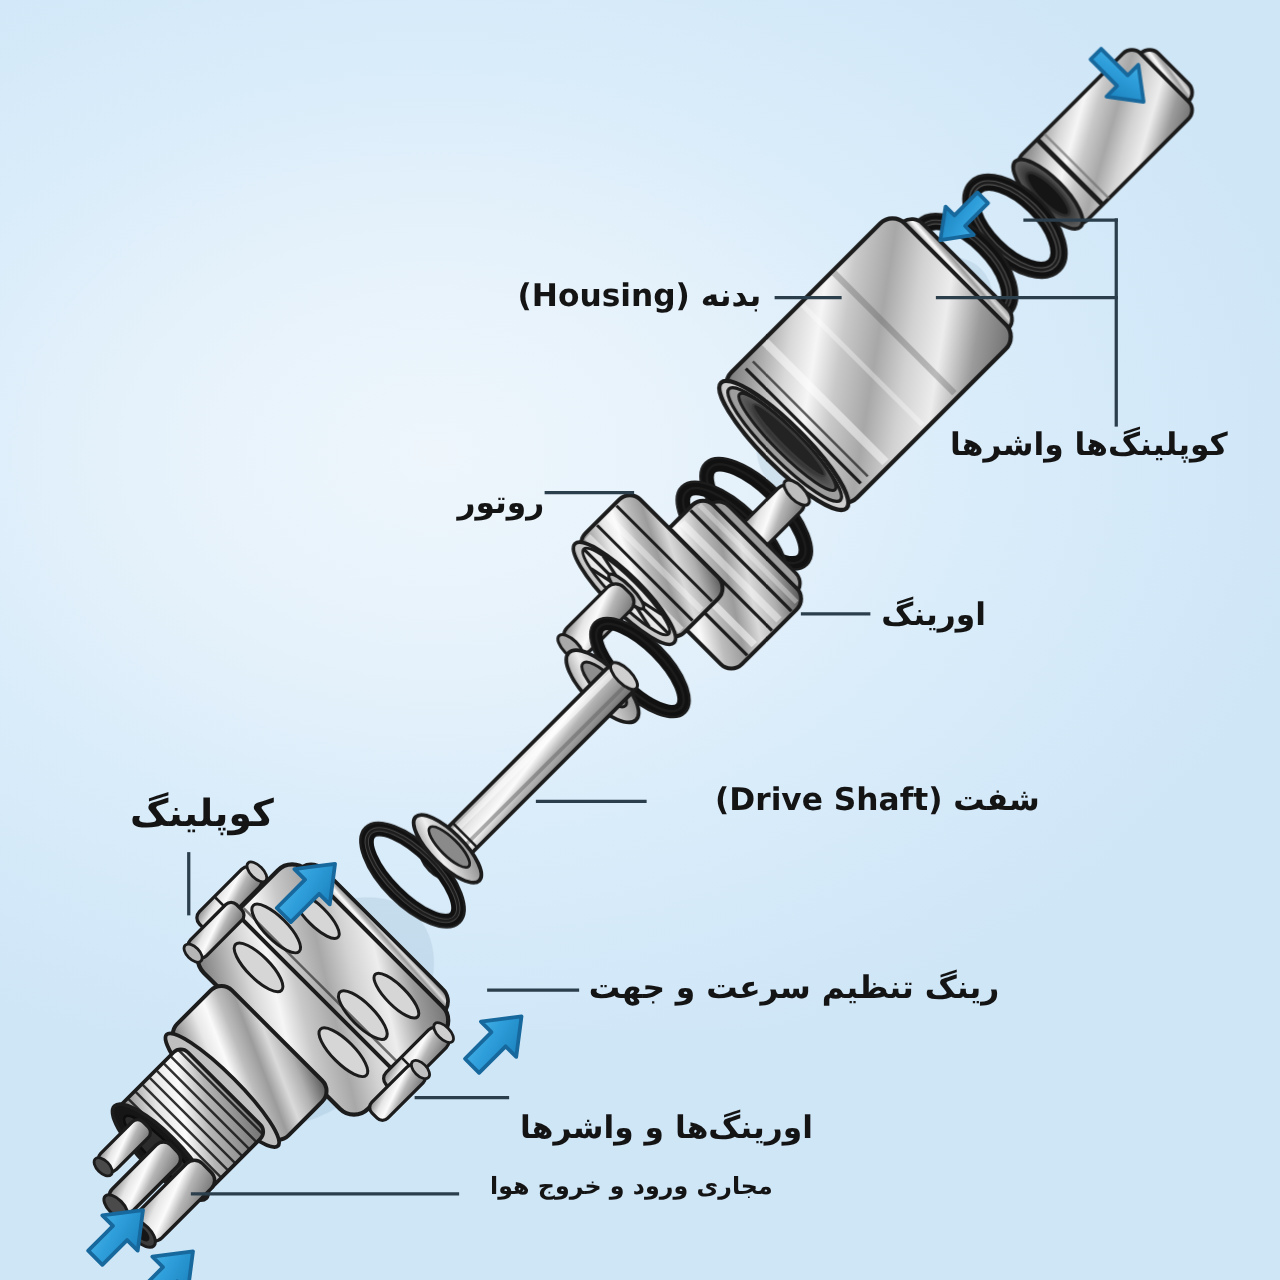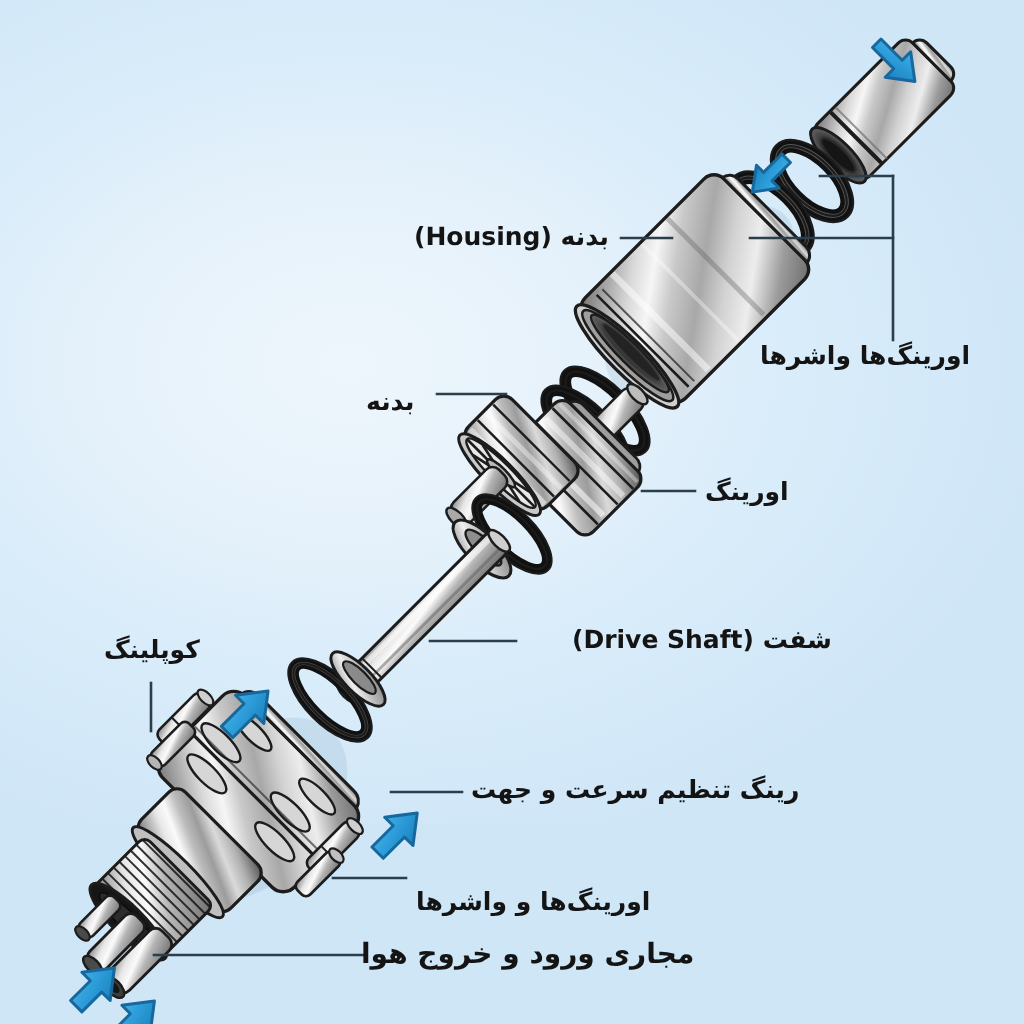--- a/index.html
+++ b/index.html
@@ -334,29 +334,29 @@
       <line x1="430" y1="641" x2="516" y2="641"></line>
       <line x1="151" y1="683" x2="151" y2="731"></line>
       <line x1="391" y1="792" x2="462" y2="792"></line>
       <line x1="333" y1="878" x2="406" y2="878"></line>
       <line x1="154" y1="955" x2="366" y2="955"></line>
     </g>
   </svg>
 
   <div class="lbl rtl" style="left:414px;top:224px;font-size:25px;">بدنه (Housing)</div>
 
-  <div class="lbl rtl" style="left:760px;top:343px;font-size:25px;">اورینگ‌ها واشرها</div>
-
-  <div class="lbl rtl" style="left:366px;top:389px;font-size:25px;">بدنه</div>
+  <div class="lbl rtl" style="left:760px;top:343px;font-size:25px;">کوپلینگ‌ها واشرها</div>
+
+  <div class="lbl rtl" style="left:366px;top:389px;font-size:25px;">روتور</div>
 
   <div class="lbl rtl" style="left:705px;top:479px;font-size:25px;">اورینگ</div>
 
   <div class="lbl rtl" style="left:528px;top:627px;font-size:25px;margin-left:44px;">شفت (Drive Shaft)</div>
 
-  <div class="lbl rtl" style="left:104px;top:637px;font-size:25px;">کوپلینگ</div>
+  <div class="lbl rtl" style="left:104px;top:637px;font-size:30px;">کوپلینگ</div>
 
   <div class="lbl rtl" style="left:471px;top:777px;font-size:25px;">رینگ تنظیم سرعت و جهت</div>
 
   <div class="lbl rtl" style="left:416px;top:864px;font-size:25px;margin-top:25px;">اورینگ‌ها و واشرها</div>
 
-  <div class="lbl rtl" style="left:361px;top:940px;font-size:28px;">مجاری ورود و خروج هوا</div>
+  <div class="lbl rtl" style="left:392px;top:940px;font-size:19px;">مجاری ورود و خروج هوا</div>
 
 </div>
 
 </body></html>

